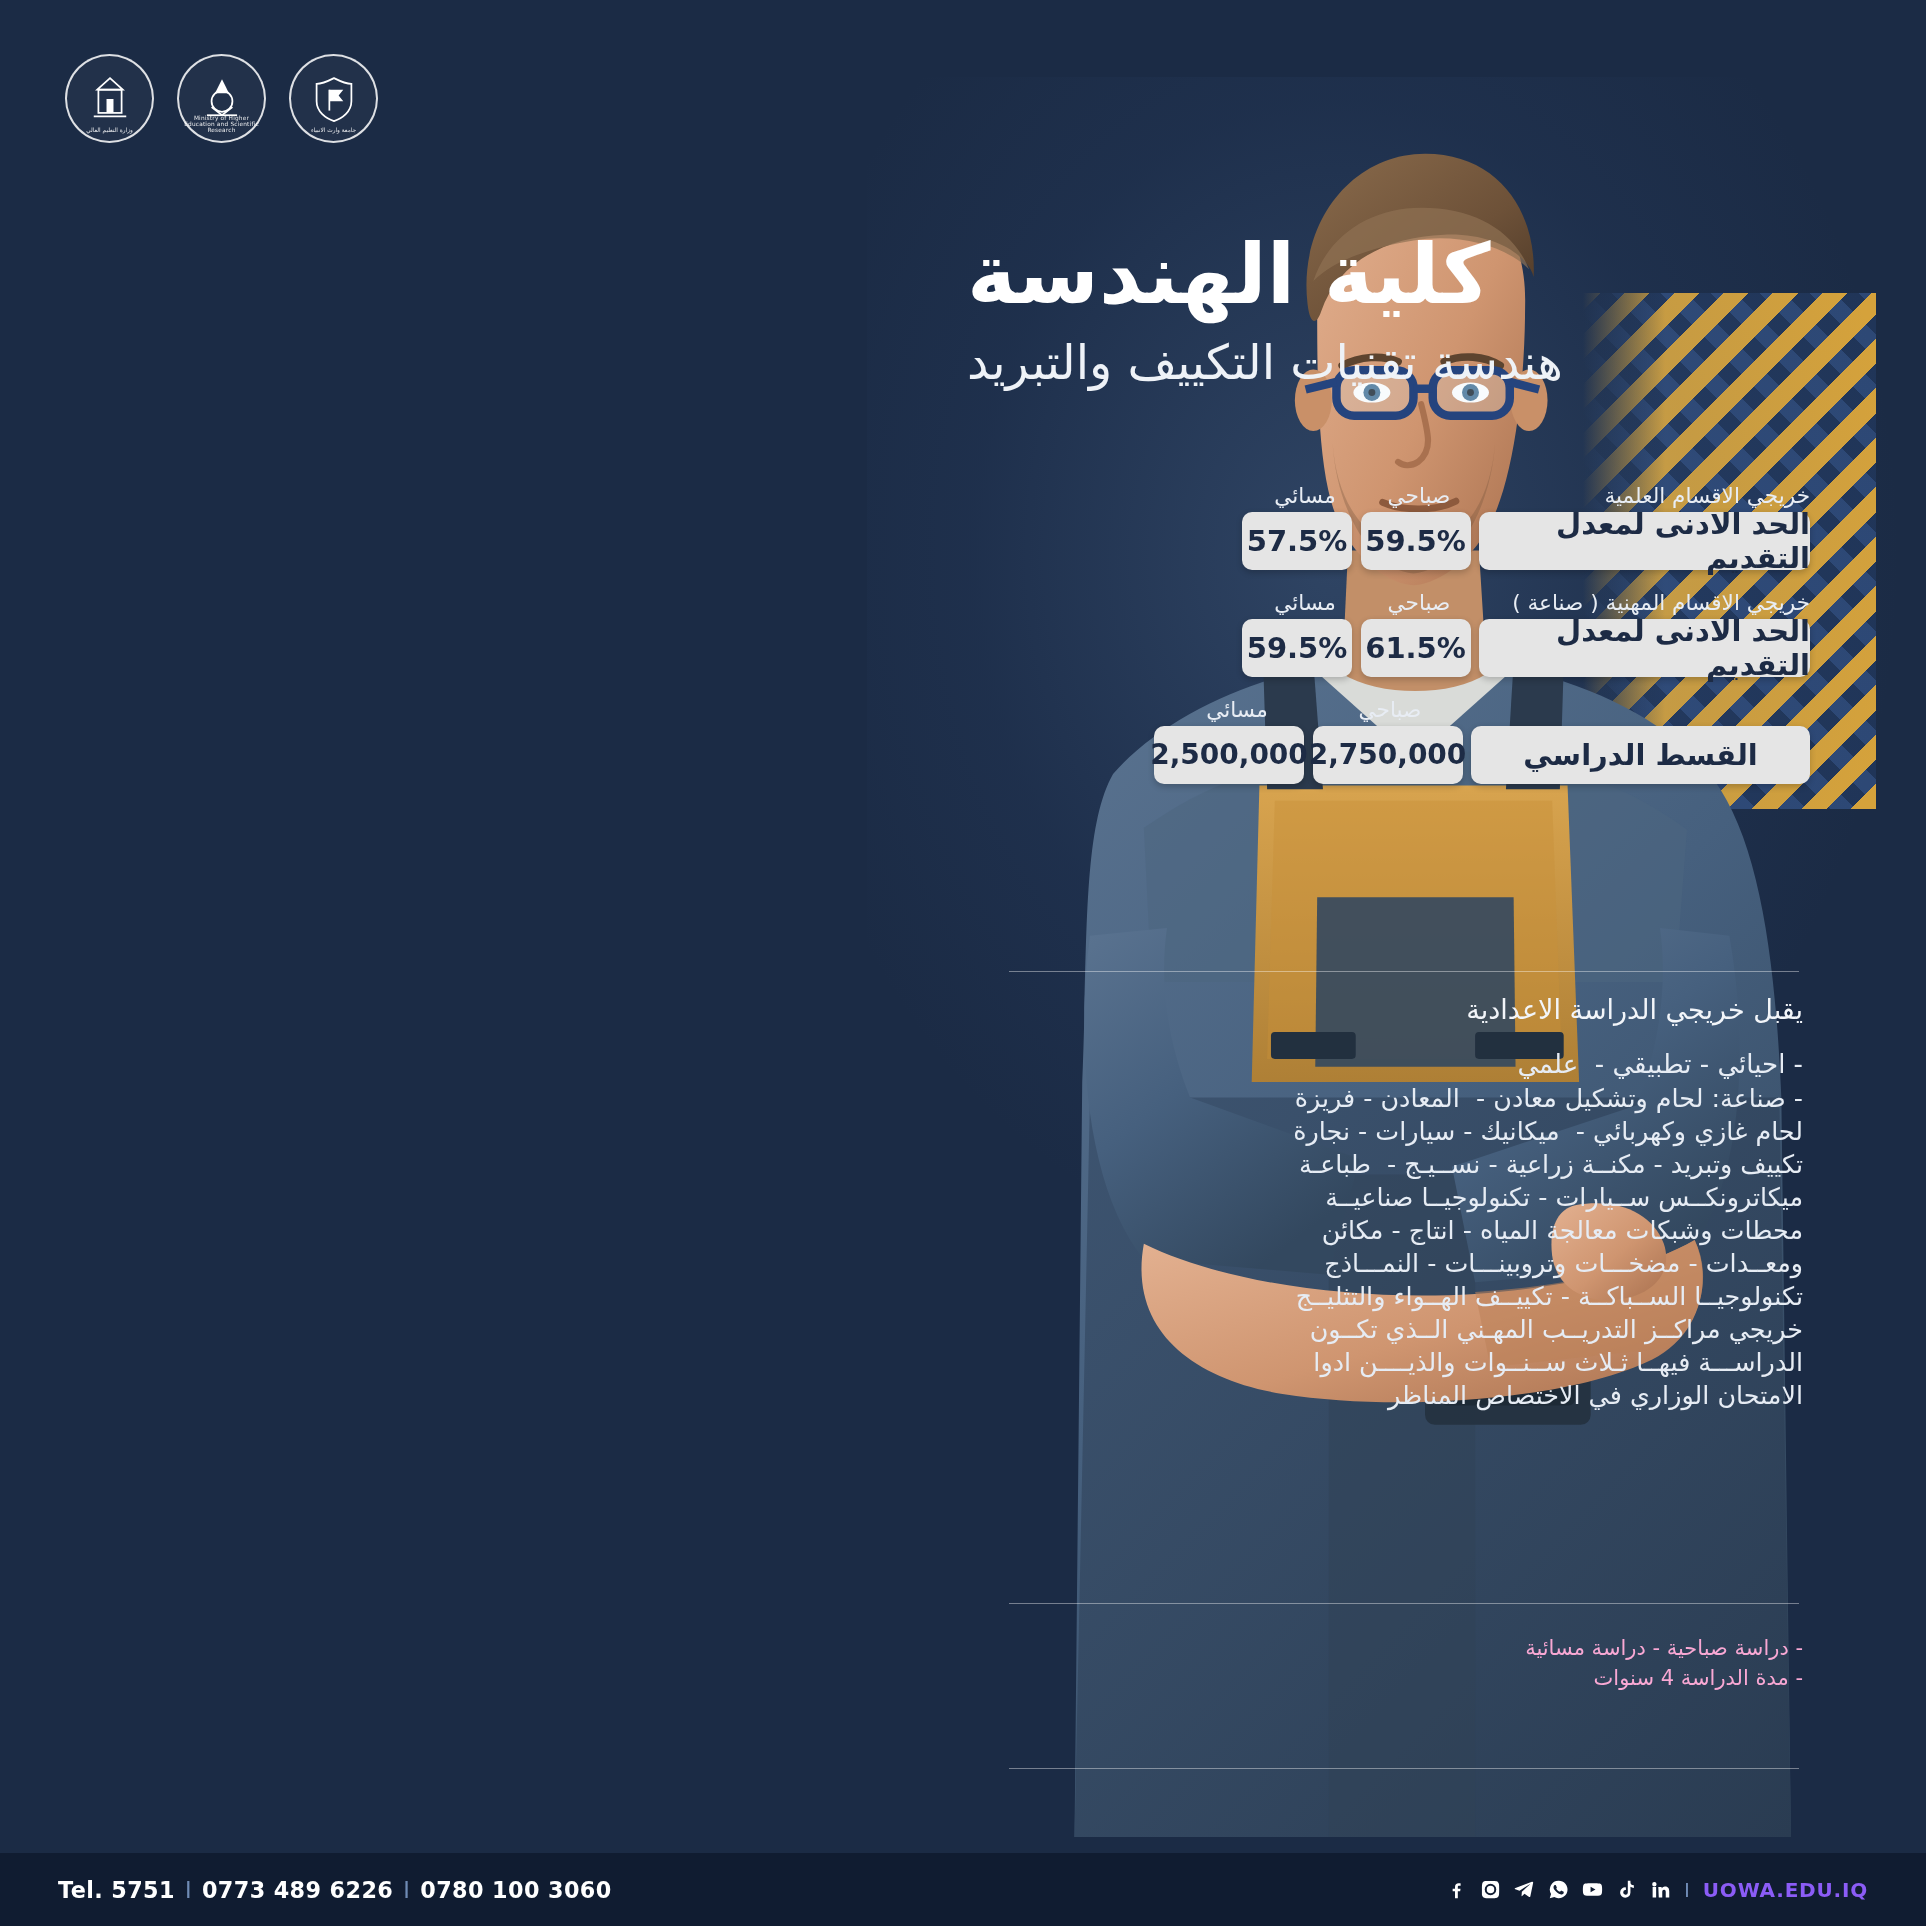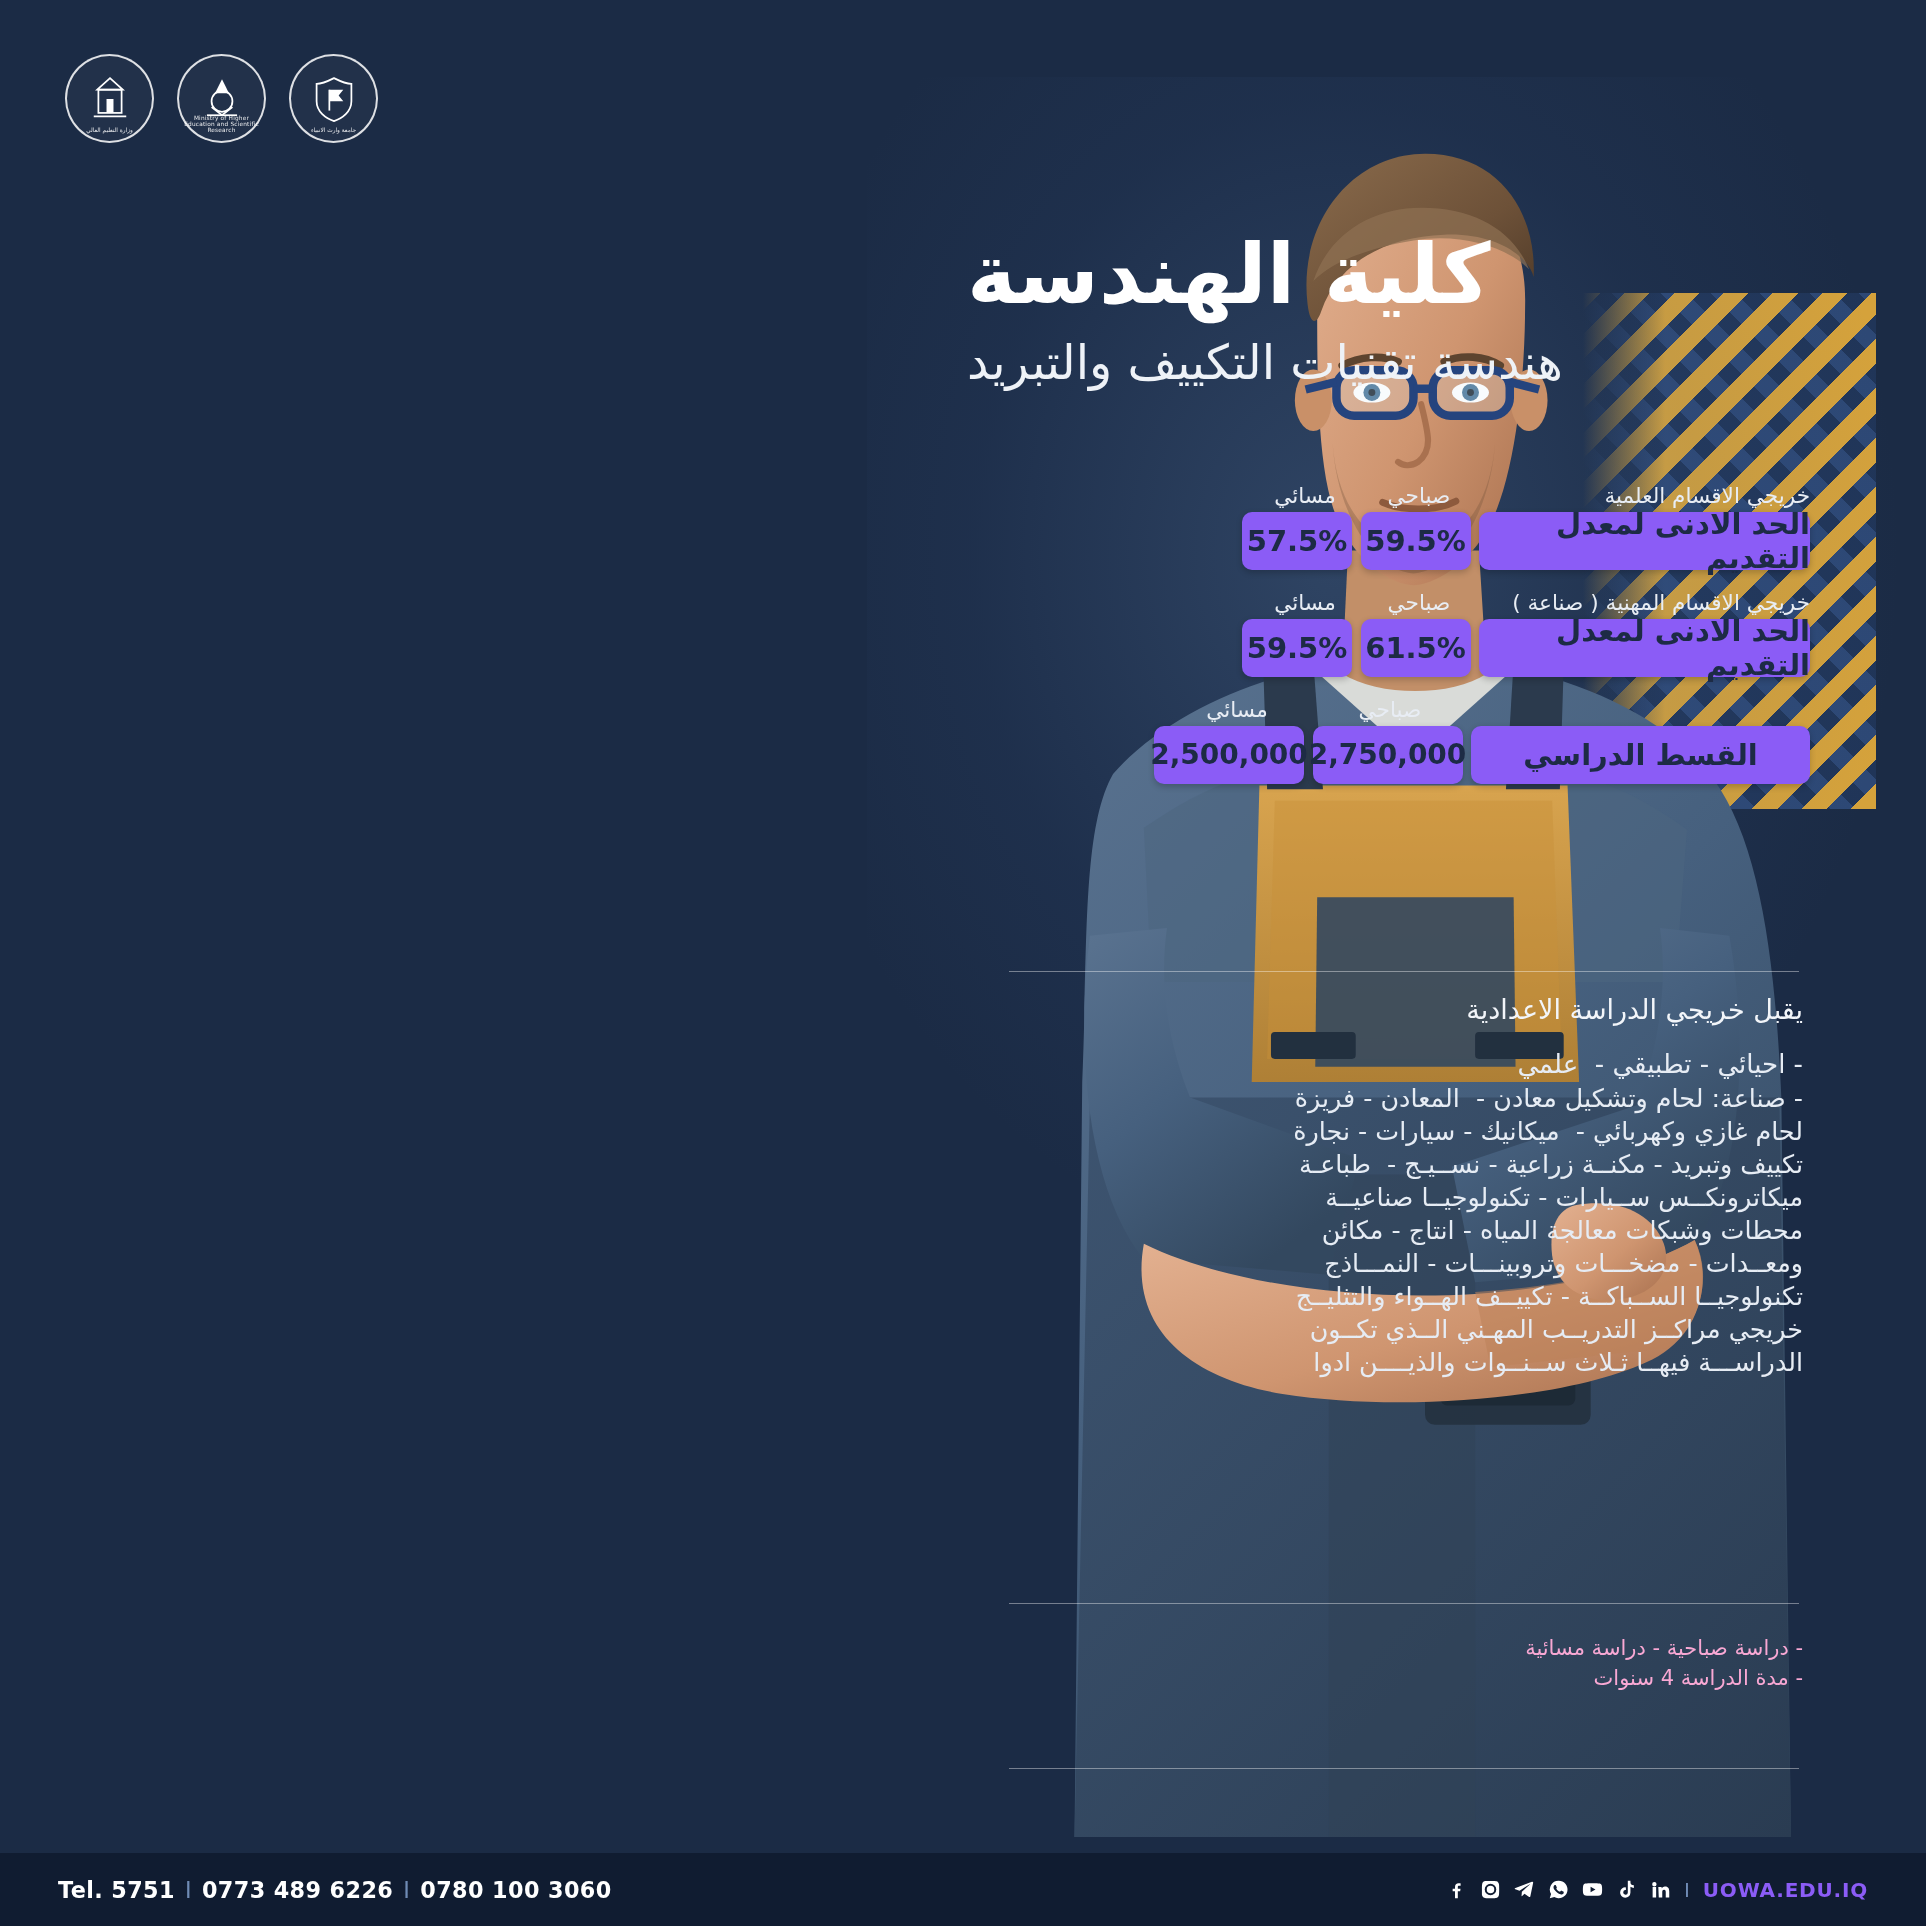--- a/index.html
+++ b/index.html
@@ -122,21 +122,21 @@
   .cap.w1 { width: 112px; text-align: center; }
   .cap.w2 { width: 116px; text-align: center; }
   .cap.fee-main { width: 343px; text-align: right; }
   .cap.fee1 { width: 154px; text-align: center; }
   .cap.fee2 { width: 152px; text-align: center; }
 
   .stat-row {
     display: flex; direction: rtl; gap: 8.5px; align-items: stretch;
   }
   .pill {
-    background: #8b5cf6;
+    background: #e5e5e5;
     color: #1d2b45;
     border-radius: 10px;
     display: flex; align-items: center; justify-content: center;
     font-weight: bold;
     box-shadow: 0 2.3px 6.2px rgba(0,0,0,.20);
   }
   .pill.title {
     width: 331px; height: 58px;
     font-size: 29px;
     justify-content: center;
@@ -407,20 +407,21 @@
     <div class="line bigger">- احيائي - تطبيقي -  علمي</div>
     <div class="line">- صناعة: لحام وتشكيل معادن -  المعادن - فريزة</div>
     <div class="line">لحام غازي وكهربائي -  ميكانيك - سيارات - نجارة</div>
     <div class="line">تكييف وتبريد - مكنــة زراعية - نســيـج -  طباعـة</div>
     <div class="line">ميكاترونكــس ســيارات - تكنولوجيــا صناعيــة</div>
     <div class="line">محطات وشبكات معالجة المياه - انتاج - مكائن</div>
     <div class="line">ومعــدات - مضخـــات وتروبينـــات - النمـــاذج</div>
     <div class="line">تكنولوجيــا الســباكــة - تكييــف الهــواء والتثليــج</div>
     <div class="line">خريجي مراكــز التدريــب المهـني الــذي تكــون</div>
     <div class="line">الدراســـة فيهــا ثـلاث ســنــوات والذيــــن ادوا</div>
+    <div class="line">الامتحان الوزاري في الاختصاص المناظر</div>
   </div>
 
   <div class="study-mode" style="top:1633px;">
     <div>- دراسة صباحية - دراسة مسائية</div>
     <div>- مدة الدراسة 4 سنوات</div>
   </div>
 
   <div class="footer">
     <div class="phones">
       <span>Tel. 5751</span>

